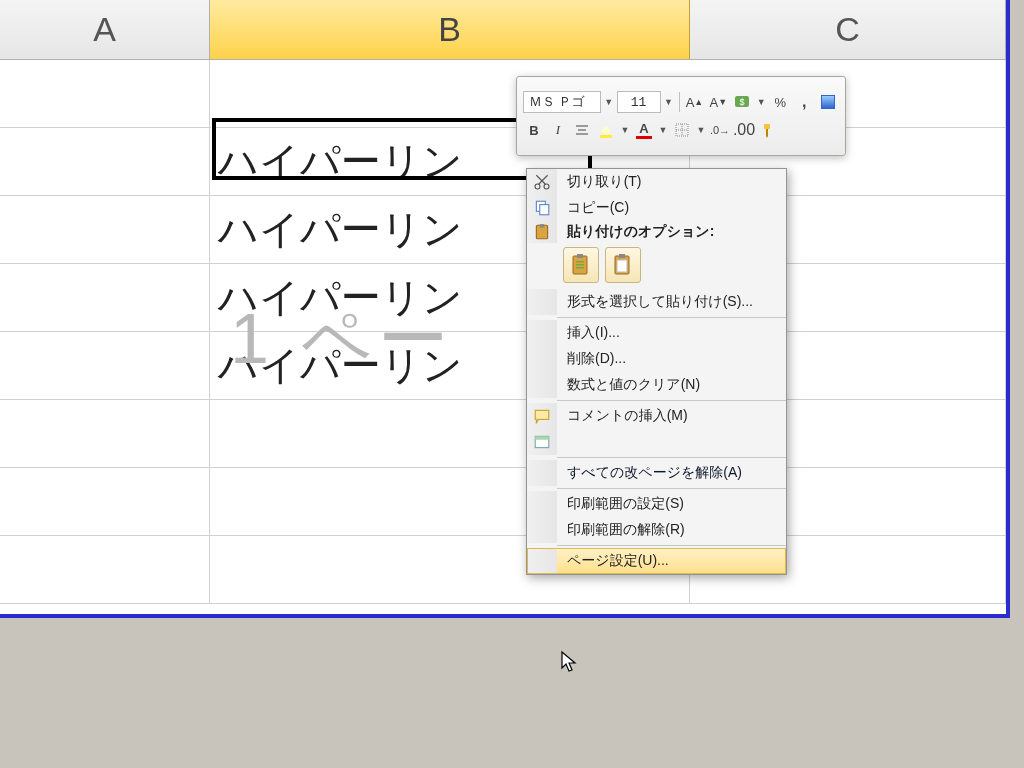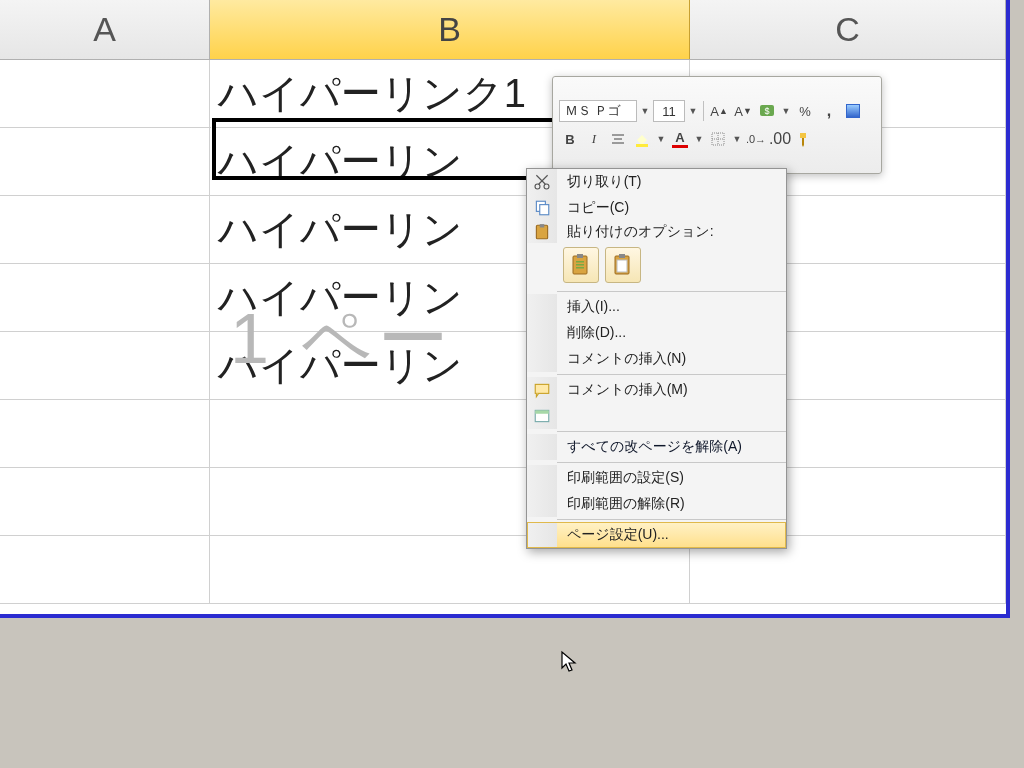--- a/index.html
+++ b/index.html
@@ -81,30 +81,29 @@
 
   
   .mini-toolbar {
     position: absolute;
     left: 516px; top: 76px;
     width: 330px;
     background: linear-gradient(#fafafa,#ececec);
     border: 1px solid #a7a7a0;
     border-radius: 3px;
     box-shadow: 0 2px 8px rgba(0,0,0,.25);
-    padding: 20px 6px;
+    padding: 11px 6px;
     font-size: 14px;
-    margin-left: 36px;
   }
   .mt-row { display:flex; align-items:center; gap:2px; height:28px;}
   .mt-field{
     background:#fff; border:1px solid #bbb; height:22px; display:inline-flex; align-items:center; padding:0 5px; font-size:13px; color:#333;
   }
   .mt-field.font{width:78px;}
-  .mt-field.size{width:32px; justify-content:center;}
+  .mt-field.size{width:44px; justify-content:center;font-family:Liberation Mono, monospace;}
   .mt-drop{width:12px;text-align:center;color:#555;font-size:9px;}
   .mt-btn{
     width:22px;height:22px;display:inline-flex;align-items:center;justify-content:center;
     border:1px solid transparent;border-radius:2px;cursor:pointer;color:#444;font-size:13px;
   }
   .mt-btn svg{width:16px;height:16px;}
   .mt-sep{width:1px;height:20px;background:#c0c0c0;margin:0 2px;}
   .red-underline{border-bottom:3px solid #d00;padding:0 3px;font-weight:bold;}
   .blue-box{width:14px;height:14px;border:1px solid #36c;background:linear-gradient(#9cf,#36c);}
 
@@ -150,21 +149,20 @@
 <div class="sheet-area">
   <div class="col-headers">
     <div class="col-header colA">A</div>
     <div class="col-header colB">B</div>
     <div class="col-header colC">C</div>
   </div>
 
   <div class="grid">
     <div class="row">
       <div class="cell colA"></div>
-      <div class="cell colB">ハイパーリンク1</div>
       <div class="cell colC"></div>
     </div>
     <div class="row">
       <div class="cell colA"></div>
       <div class="cell colB">ハイパーリン</div>
       <div class="cell colC"></div>
     </div>
     <div class="row">
       <div class="cell colA"></div>
       <div class="cell colB">ハイパーリン</div>
@@ -282,52 +280,56 @@
       </div>
     <div class="cm-label">コピー(C)</div>
   </div>
   <div class="cm-item" style="height:22px">
     <div class="cm-iconcol">
         <svg class="cm-icon" viewBox="0 0 16 16">
           <rect x="3" y="2" width="10" height="12" rx="1" fill="#d9a441" stroke="#9b6b20"></rect>
           <rect x="6" y="1" width="4" height="3" fill="#888"></rect>
         </svg>
       </div>
-    <div class="cm-label" style="font-weight:normal">貼り付けのオプション:</div>
+    <div class="cm-label" style="font-weight:bold">貼り付けのオプション:</div>
   </div>
   <div class="cm-paste-opts">
     <div class="paste-chip">
       <svg viewBox="0 0 24 24" width="24" height="24">
           <rect x="4" y="3" width="14" height="18" rx="1" fill="#d9a441" stroke="#9b6b20"></rect>
           <rect x="8" y="1" width="6" height="4" fill="#888"></rect>
           <rect x="7" y="8" width="8" height="1.5" fill="#7a4"></rect>
           <rect x="7" y="11" width="8" height="1.5" fill="#7a4"></rect>
           <rect x="7" y="14" width="8" height="1.5" fill="#7a4"></rect>
         </svg>
     </div>
     <div class="paste-chip">
       <svg viewBox="0 0 24 24" width="24" height="24">
           <rect x="4" y="3" width="14" height="18" rx="1" fill="#d9a441" stroke="#9b6b20"></rect>
           <rect x="8" y="1" width="6" height="4" fill="#888"></rect>
           <rect x="6" y="7" width="10" height="12" fill="#fff" stroke="#bbb"></rect>
         </svg>
     </div>
   </div>
+  <div class="cm-item">
+    <div class="cm-iconcol"></div>
+    <div class="cm-label">形式を選択して貼り付け(S)...</div>
+  </div>
   <div class="cm-sep"></div>
   <div class="cm-item">
     <div class="cm-iconcol"></div>
     <div class="cm-label">挿入(I)...</div>
   </div>
   <div class="cm-item">
     <div class="cm-iconcol"></div>
     <div class="cm-label">削除(D)...</div>
   </div>
   <div class="cm-item">
     <div class="cm-iconcol"></div>
-    <div class="cm-label">コメントの挿入(N)</div>
+    <div class="cm-label">数式と値のクリア(N)</div>
   </div>
   <div class="cm-sep"></div>
   <div class="cm-item">
     <div class="cm-iconcol">
         <svg class="cm-icon" viewBox="0 0 16 16">
           <rect x="2" y="3" width="12" height="8" fill="#ffe9a8" stroke="#c9a227"></rect>
           <path d="M5 11l-2 3v-3" fill="#ffe9a8" stroke="#c9a227"></path>
         </svg>
       </div>
     <div class="cm-label">コメントの挿入(M)</div>

